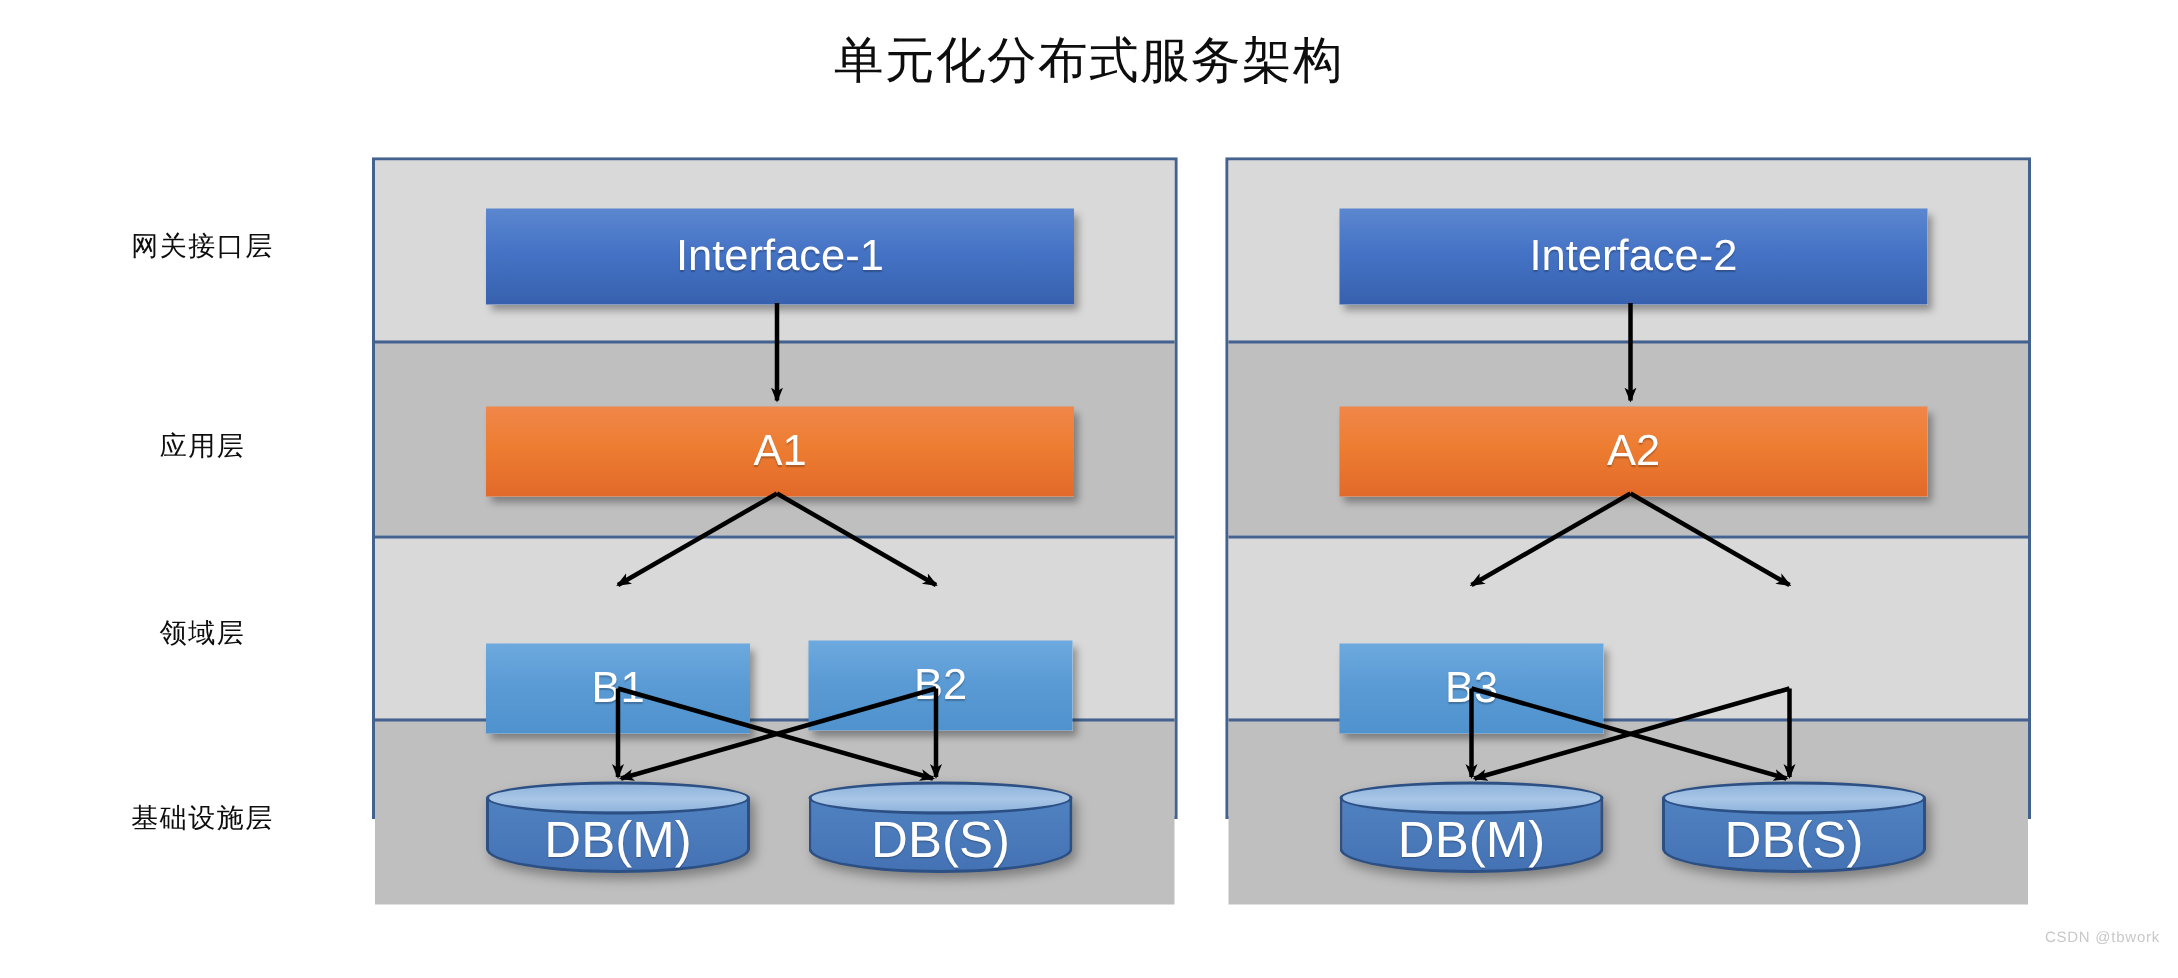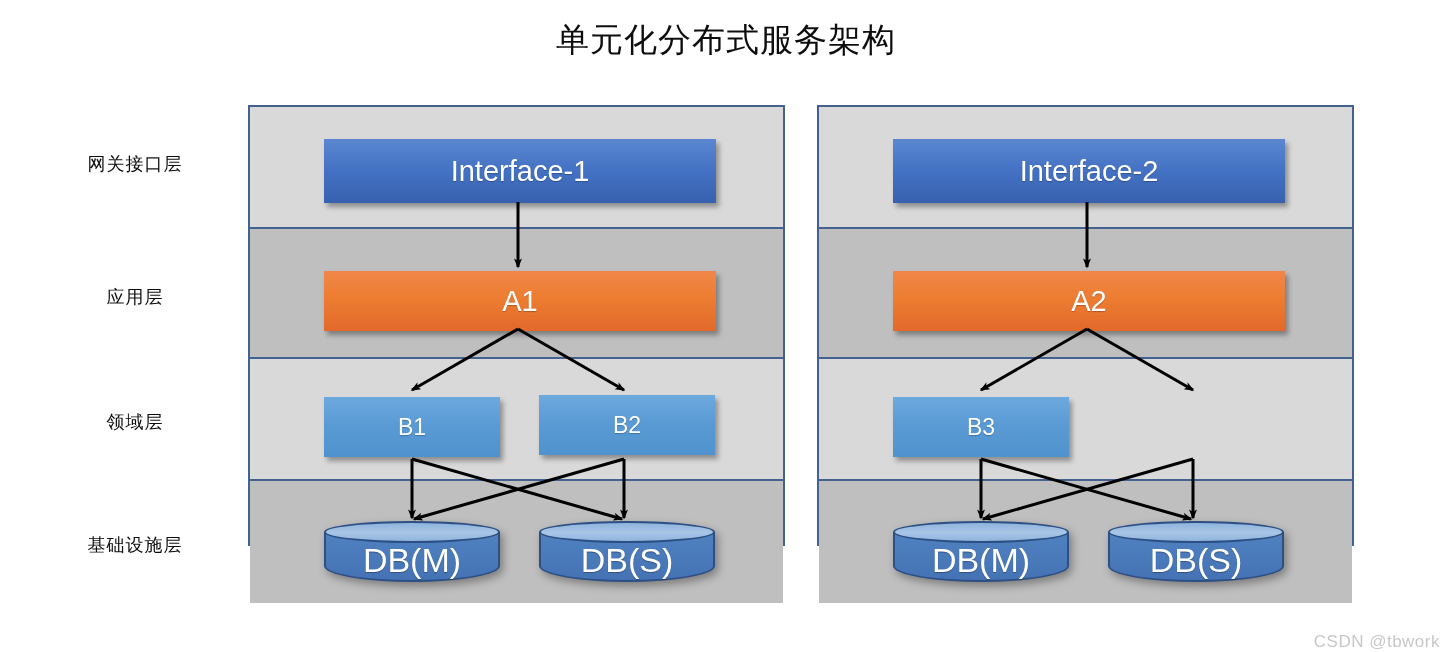--- a/index.html
+++ b/index.html
@@ -83,22 +83,23 @@
     height: 64px;
   }
   .node-app {
     background: linear-gradient(to bottom, #f0864a 0%, #ed7d31 45%, #e2692a 100%);
     font-size: 29px;
     height: 60px;
     text-align: right;
   }
   .node-domain {
     background: linear-gradient(to bottom, #6ca9de 0%, #5b9bd5 45%, #4f92cd 100%);
-    font-size: 23px;
+    font-size: 29px;
     height: 60px;
+    margin-top: 32px;
   }
 
   
   .node-db {
     position: absolute;
     width: 176px;
     height: 68px;
     z-index: 5;
     filter: drop-shadow(3px 4px 4px rgba(0,0,0,0.35));
   }
@@ -149,22 +150,22 @@
     width: 537px;
     height: 500px;
     z-index: 6;
     pointer-events: none;
   }
 
   
   #watermark {
     position: absolute;
     right: 12px;
-    bottom: 0;
-    font-size: 17px;
+    bottom: 21px;
+    font-size: 10px;
     color: #c8c8c8;
     letter-spacing: 0.5px;
   }
 </style>
 </head>
 <body>
 
 <div id="diagram-title">单元化分布式服务架构</div>
 
 <div class="row-label" style="top:152px">网关接口层</div>

